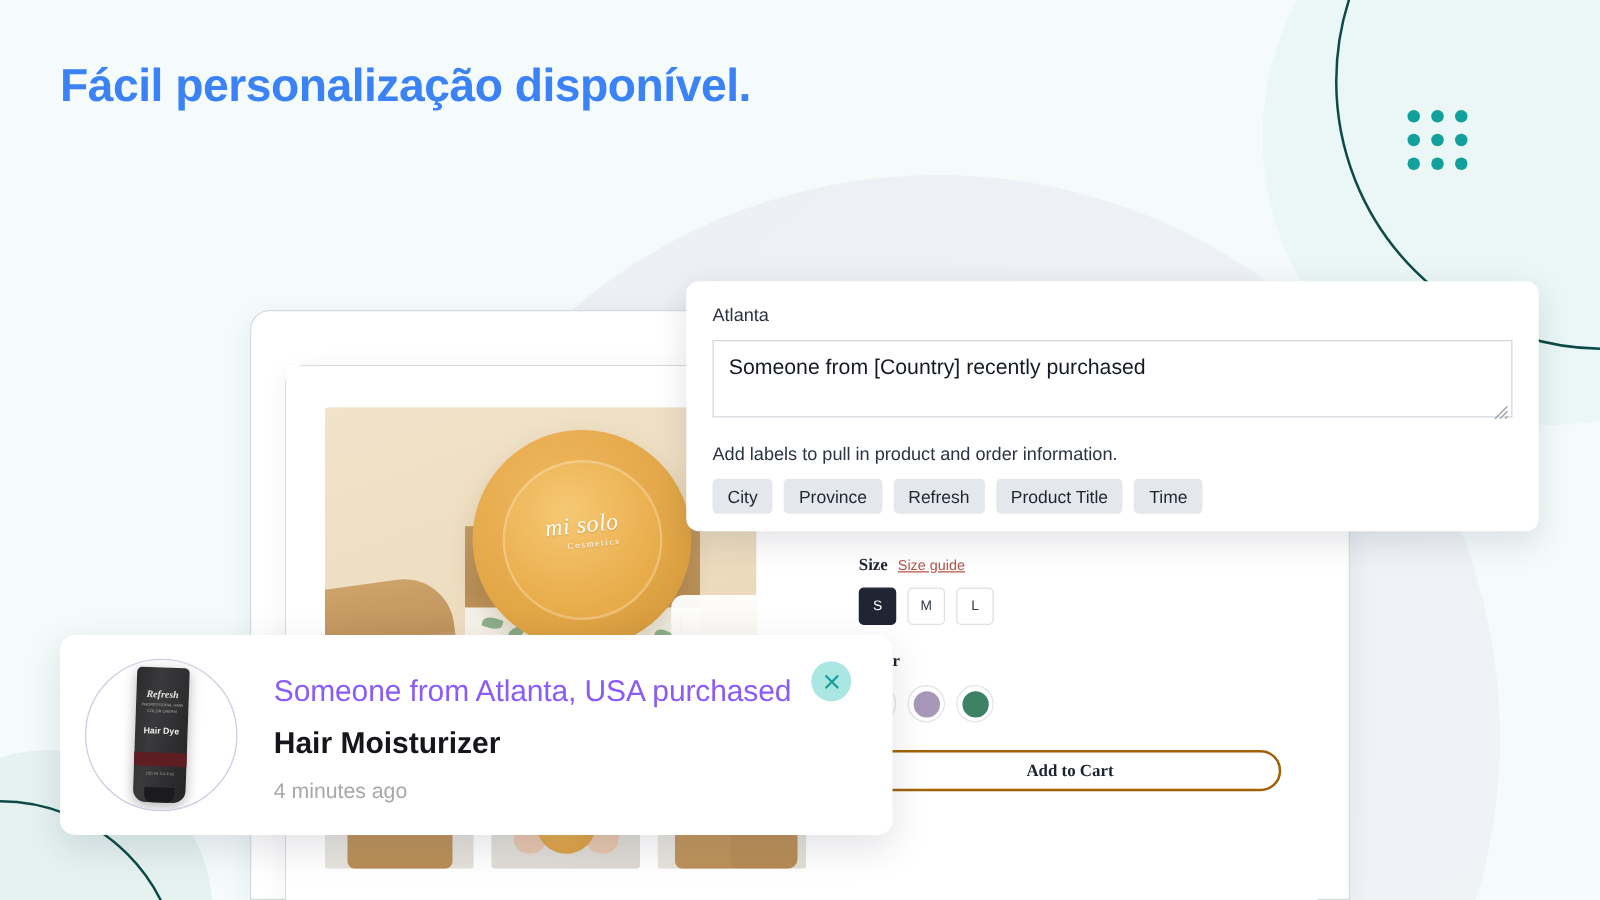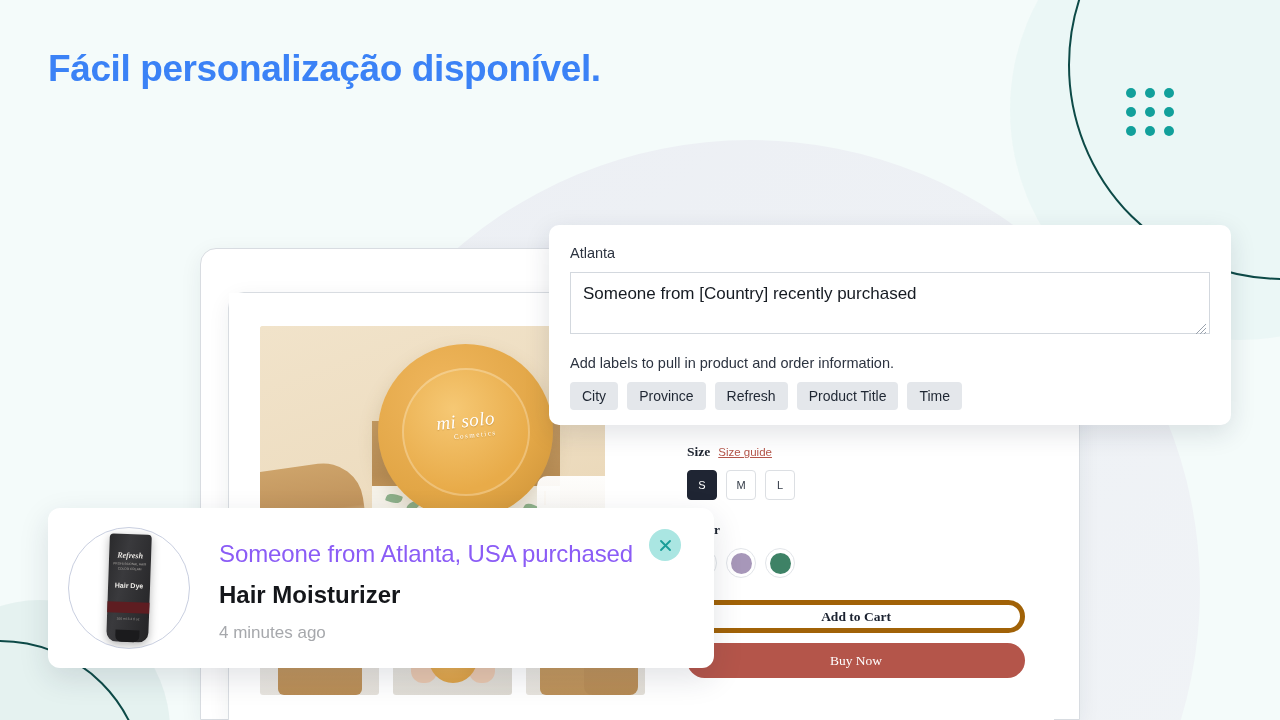--- a/index.html
+++ b/index.html
@@ -229,21 +229,21 @@
   .color-dot {
     width: 30px; height: 30px; border-radius: 50%;
     border: 1px solid #e2e5e9;
     display:flex; align-items:center; justify-content:center;
   }
   .color-dot i { display:block; width: 21px; height: 21px; border-radius:50%; }
 
   #btn-add-cart {
     margin-top: 22px;
     width: 338px; height: 33px;
-    border: 5px solid #a16207; border-radius: 18px;
+    border: 2px solid #a16207; border-radius: 18px;
     background: #fff;
     display:flex; align-items:center; justify-content:center;
     font-size: 13.5px; font-weight: 700; color: #1b2230;
     font-family: "Liberation Serif", serif;
   }
   #btn-buy-now {
     margin-top: 10px;
     width: 338px; height: 35px;
     border-radius: 18px;
     background: #b4554a;
@@ -452,21 +452,20 @@
           </div>
         <div class="color-dot">
             <i style="background:#a797b9"></i>
           </div>
         <div class="color-dot">
             <i style="background:#3e8266"></i>
           </div>
       </div>
 
       <div id="btn-add-cart">Add to Cart</div>
-      <div id="btn-buy-now">Buy Now</div>
     </div>
   </div>
 
   <div id="message-panel">
     <div id="message-label">Atlanta</div>
 
     <div id="textarea-wrap">
       <textarea id="message-textarea" placeholder="Enter your message" style="">Someone from [Country] recently purchased</textarea>
       <svg id="resize-grip" viewBox="0 0 12 12">
         <path d="M11 1 L1 11 M11 5 L5 11 M11 9 L9 11" stroke="#9aa2ad" stroke-width="1" fill="none"></path>

